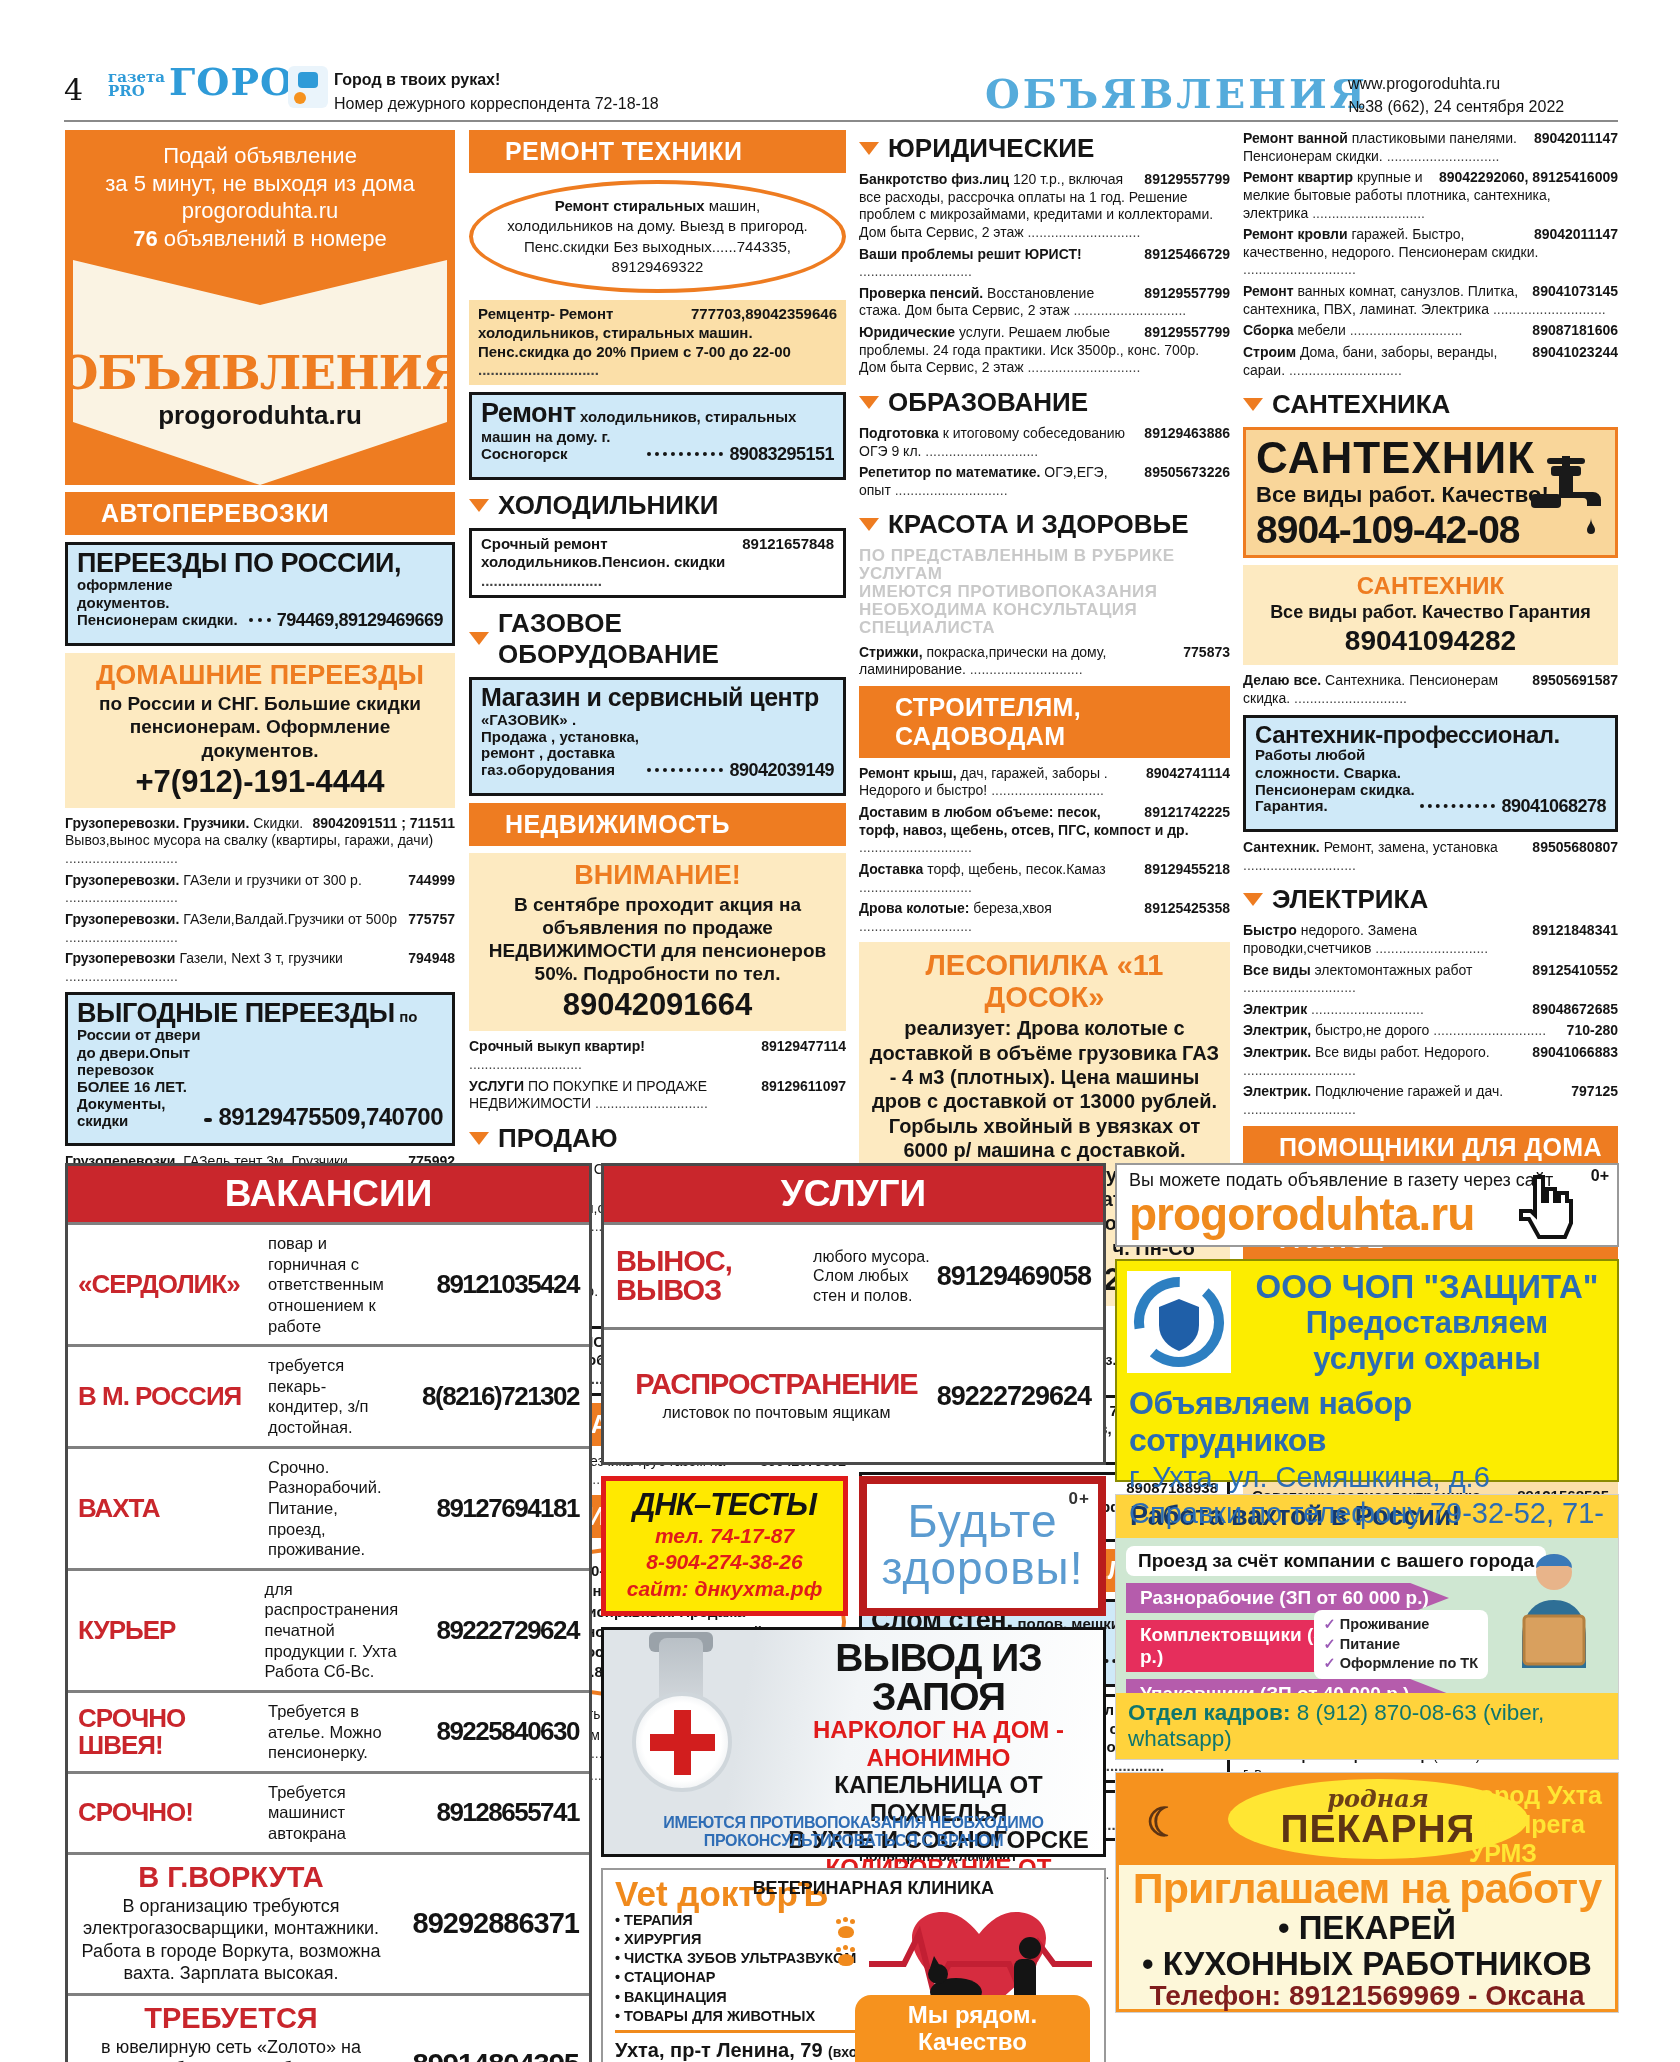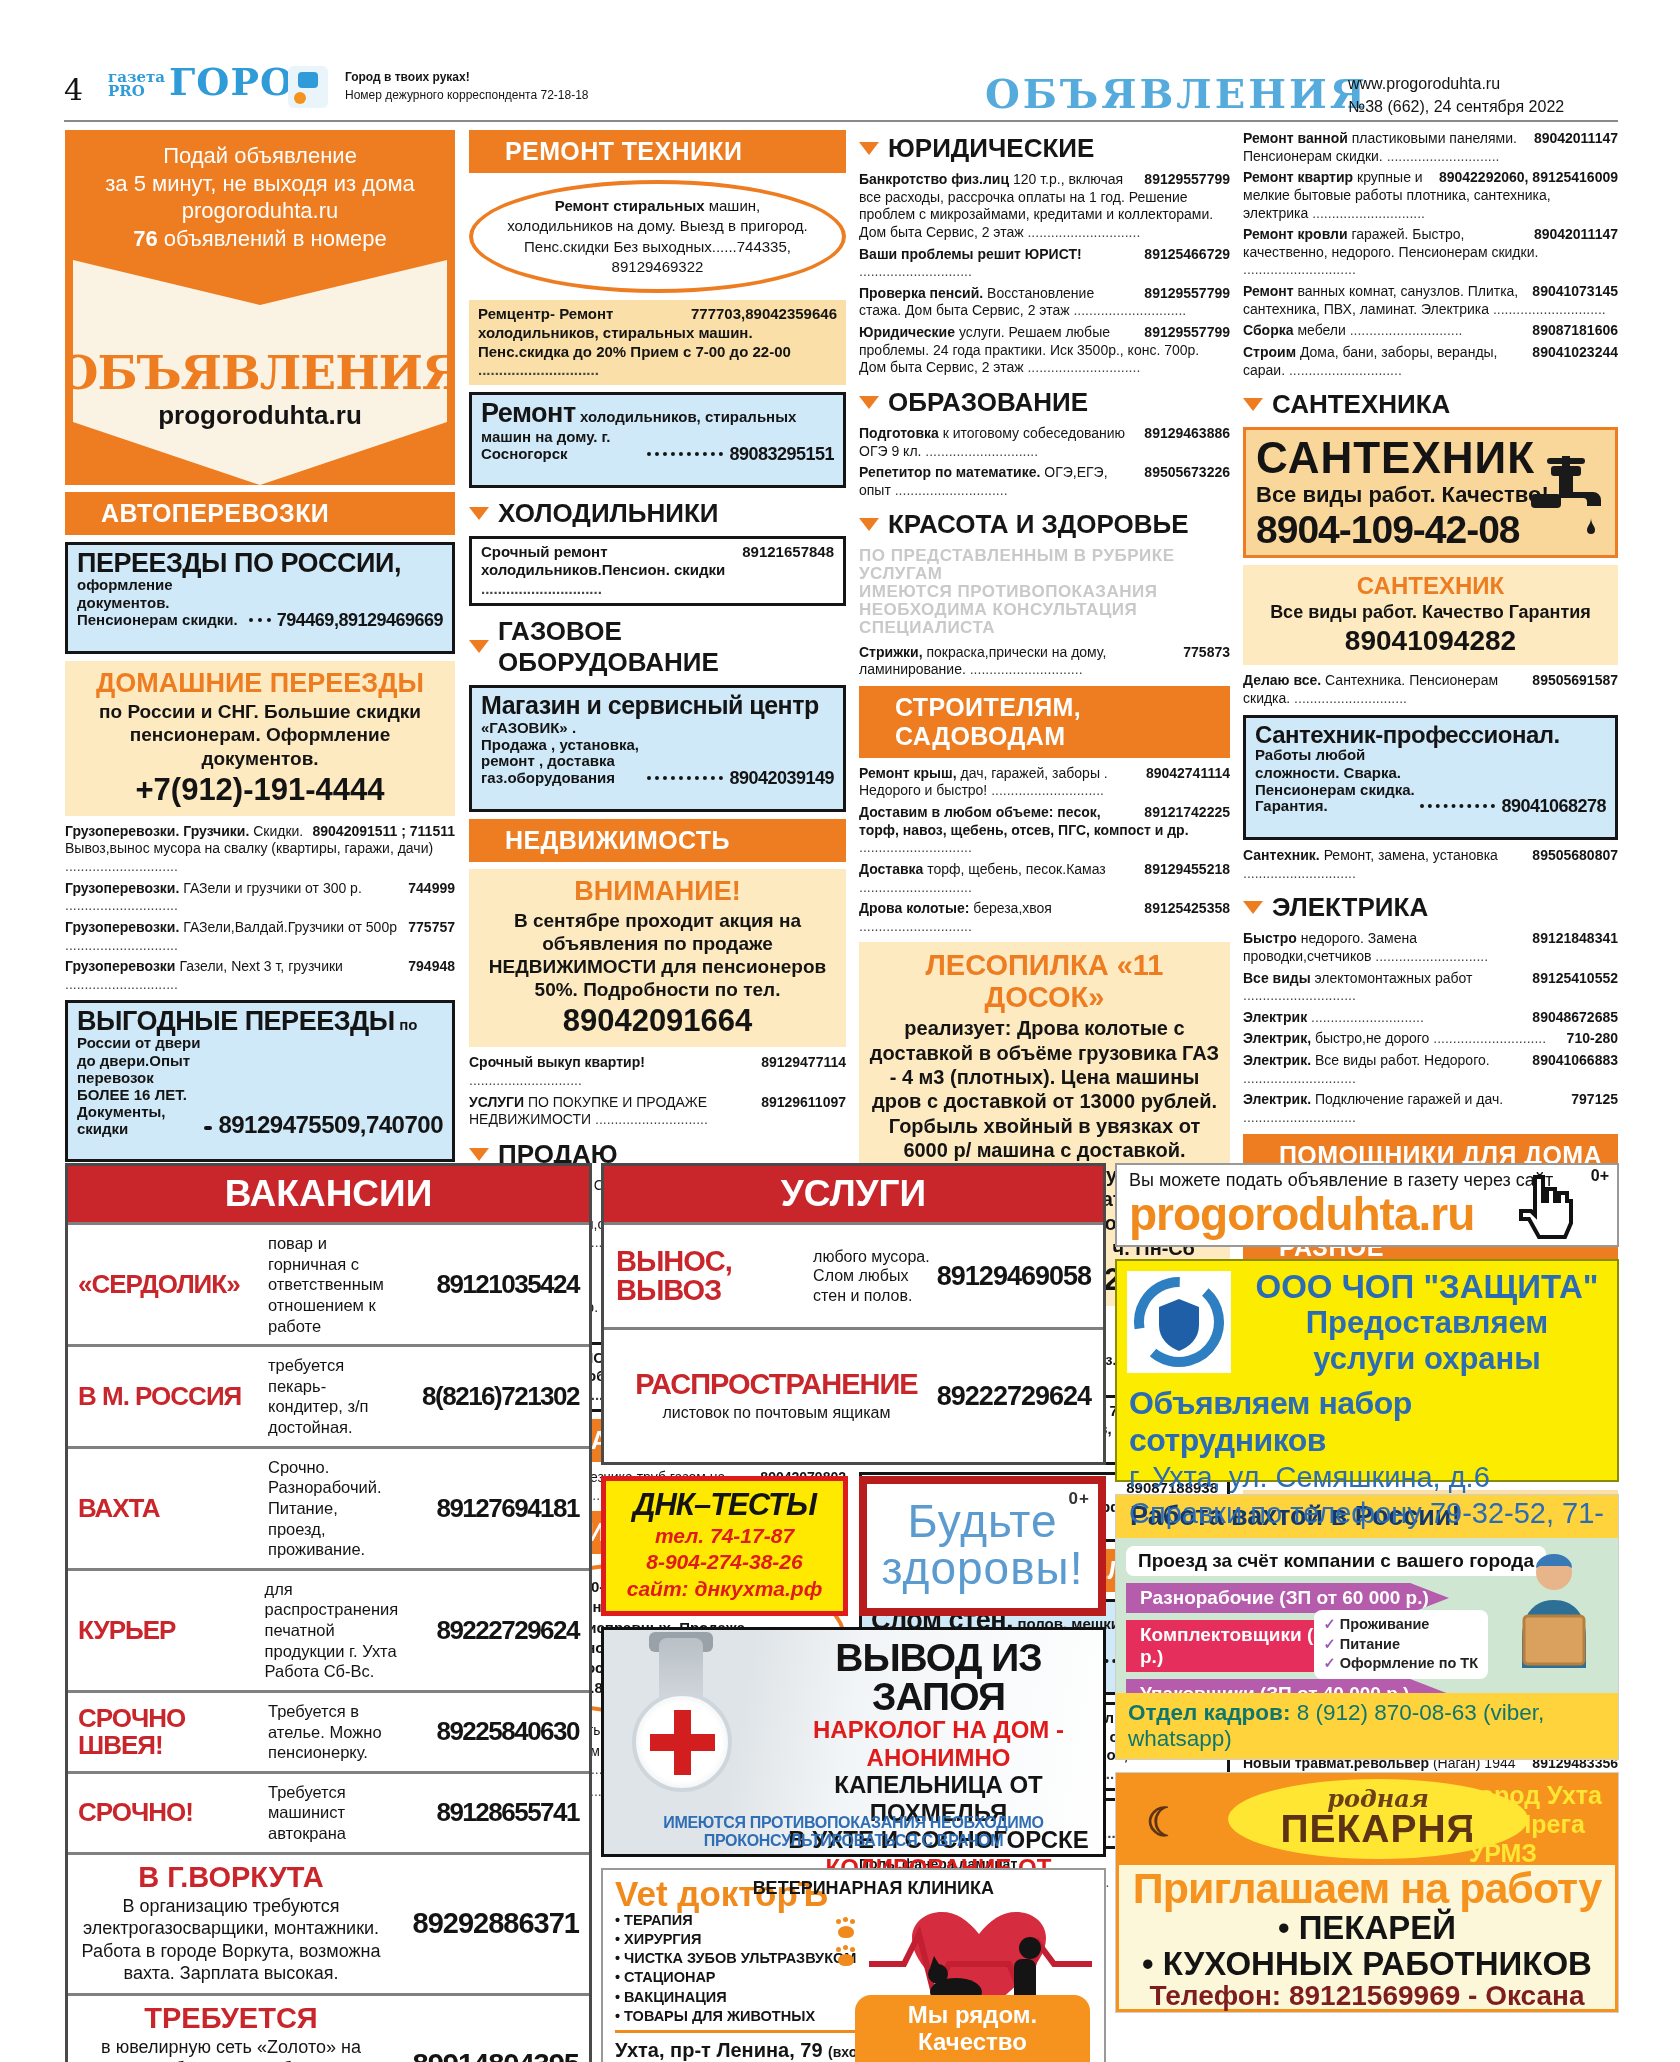--- a/index.html
+++ b/index.html
@@ -7,21 +7,21 @@
   .page{position:relative;width:1680px;height:2062px;background:#fff;overflow:hidden;}
 
   
   .hdr-page{position:absolute;left:64px;top:72px;font-family:"DejaVu Serif",serif;font-size:30px;}
   .hdr-logo{position:absolute;left:108px;top:66px;display:flex;align-items:flex-end;gap:4px;color:#2f9bd8;}
   .lg-stack{display:flex;flex-direction:column;line-height:.95;font-weight:700;font-size:15px;font-family:"DejaVu Serif",serif;}
   .lg-big{font-family:"DejaVu Serif",serif;font-weight:800;font-size:38px;line-height:.85;letter-spacing:1px;}
   .mascot{position:absolute;left:288px;top:66px;width:40px;height:42px;background:#eaf4fb;border-radius:6px;overflow:hidden;}
   .mascot::before{content:"";position:absolute;left:10px;top:6px;width:20px;height:16px;background:#2f9bd8;border-radius:4px;}
   .mascot::after{content:"";position:absolute;left:6px;bottom:4px;width:12px;height:12px;background:#f6921e;border-radius:50%;}
-  .hdr-tag{position:absolute;left:345px;top:68px;font-size:12px;line-height:1.5;}
+  .hdr-tag{position:absolute;left:334px;top:68px;font-size:16px;line-height:1.5;}
   .hdr-tag .t1{font-weight:700;}
   .hdr-obyav{position:absolute;left:985px;top:70px;font-family:"DejaVu Serif",serif;font-size:40px;color:#55abdb;letter-spacing:3px;font-weight:600;}
   .hdr-right{position:absolute;left:1348px;top:72px;font-size:16px;line-height:1.45;}
   .hdr-right .site{font-weight:400;}
   .rule{position:absolute;left:64px;width:1554px;top:120px;border-top:2px solid #8a8a8a;}
 
   
   .col{position:absolute;top:130px;display:flex;flex-direction:column;gap:7px;}
   .c1{left:65px;width:390px;}
   .c2{left:469px;width:377px;}
@@ -31,21 +31,21 @@
   .sechead{background:#ee7c21;color:#fff;font-weight:800;font-size:25px;padding:7px 0 7px 36px;letter-spacing:.4px;}
   .subhead{display:flex;align-items:center;gap:9px;font-weight:800;font-size:26px;color:#161616;margin:3px 0 0;}
   .tri{width:0;height:0;border-left:10px solid transparent;border-right:10px solid transparent;border-top:13px solid #ee7c21;flex:0 0 auto;}
 
   .entries{display:flex;flex-direction:column;gap:4px;}
   .entry{font-size:14px;line-height:1.26;}
   .eb{font-weight:700;}
   .eph{float:right;font-weight:700;margin-left:6px;}
   .dotfill::after{content:" .............................";color:#444;}
 
-  .bigbox{border:3px solid #151515;padding:5px 9px 22px;}
+  .bigbox{border:3px solid #151515;padding:5px 9px 14px;}
   .bb-blue{background:#cfe9f8;}
   .bb-l1{line-height:1;}
   .bb-lead{font-weight:800;font-size:27px;letter-spacing:-.5px;}
   .bb-s1{font-weight:700;font-size:15px;}
   .bb-l2{display:flex;align-items:flex-end;margin-top:2px;}
   .bb-s2{font-weight:700;font-size:15px;line-height:1.12;max-width:46%;}
   .bb-dots{flex:1;min-width:8px;border-bottom:4px dotted #151515;margin:0 6px 7px 4px;}
   .bb-phone{font-weight:800;font-size:18px;letter-spacing:-.5px;white-space:nowrap;line-height:1;}
 
   .whitebox{background:#fff;border:3px solid #151515;padding:4px 9px;font-size:15px;font-weight:700;line-height:1.25;}

